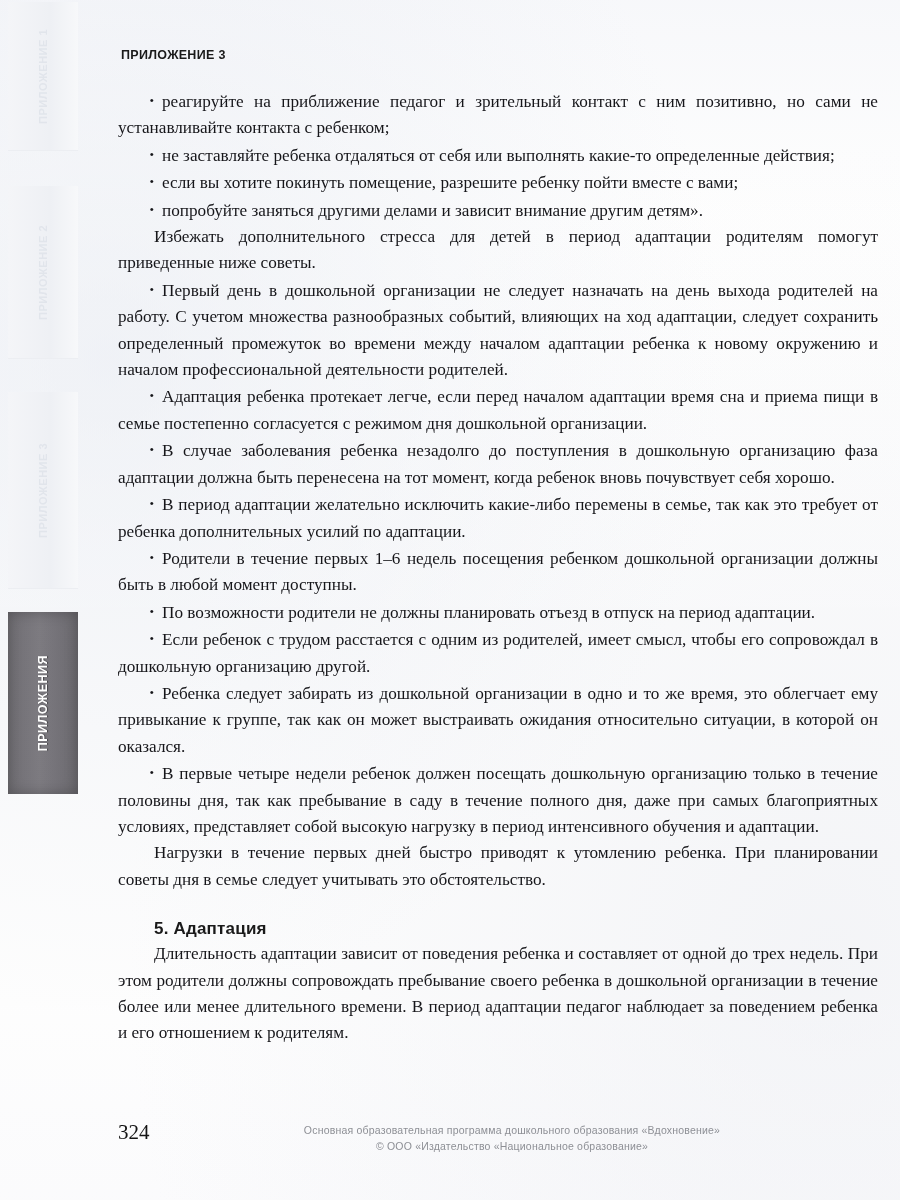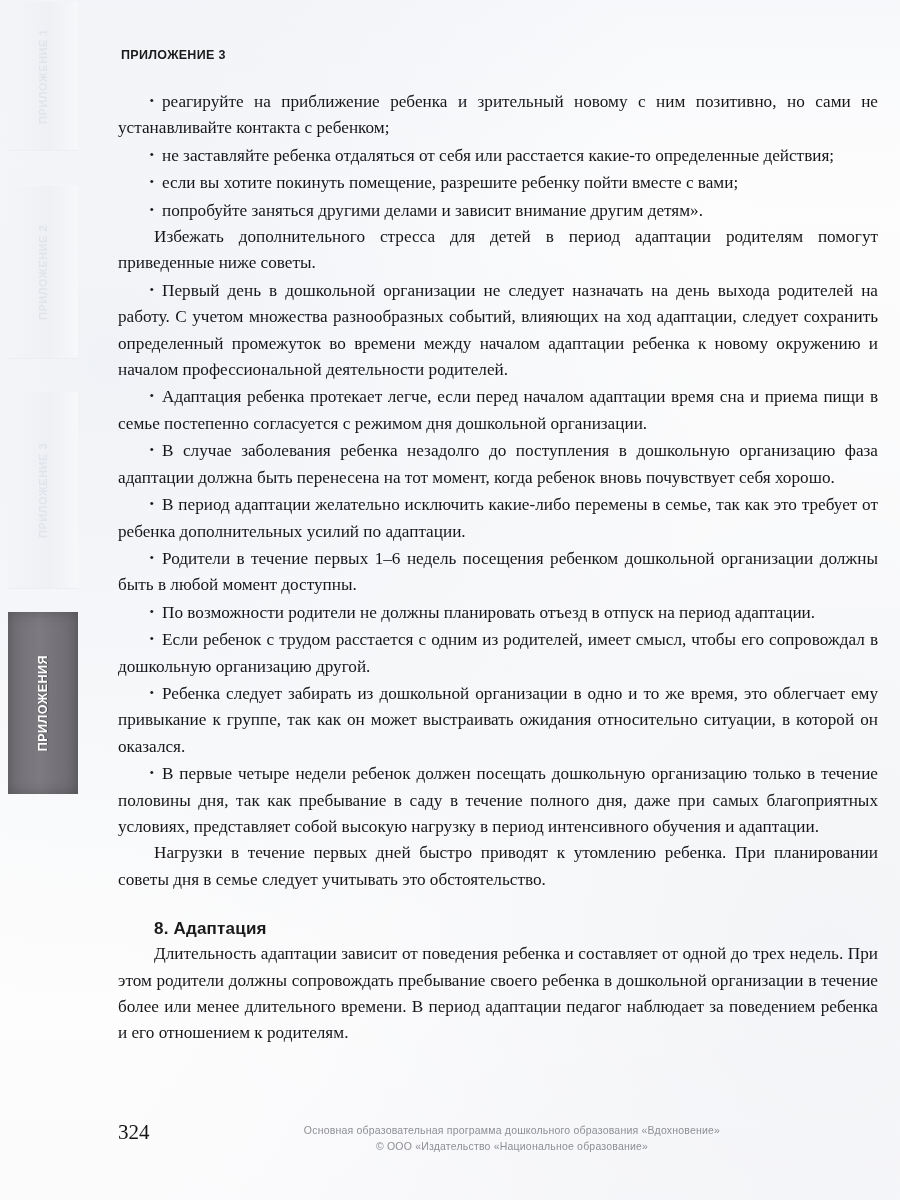--- a/index.html
+++ b/index.html
@@ -203,25 +203,25 @@
   </div>
 
   <div id="content">
 
     <div id="running-head">ПРИЛОЖЕНИЕ 3</div>
 
     <div id="body-col">
 
 
       <p class="para bullet">
-        <span class="bullet-mark">•</span><span>реагируйте на приближение ребенка и зрительный новому с ним позитивно, но сами не устанавливайте контакта с ребенком;</span>
-      </p>
-
-      <p class="para bullet">
-        <span class="bullet-mark">•</span><span>не заставляйте ребенка отдаляться от себя или расстается какие-то определенные действия;</span>
+        <span class="bullet-mark">•</span><span>реагируйте на приближение педагог и зрительный контакт с ним позитивно, но сами не устанавливайте контакта с ребенком;</span>
+      </p>
+
+      <p class="para bullet">
+        <span class="bullet-mark">•</span><span>не заставляйте ребенка отдаляться от себя или выполнять какие-то определенные действия;</span>
       </p>
 
       <p class="para bullet">
         <span class="bullet-mark">•</span><span>если вы хотите покинуть помещение, разрешите ребенку пойти вместе с вами;</span>
       </p>
 
       <p class="para bullet">
         <span class="bullet-mark">•</span><span>попробуйте заняться другими делами и зависит внимание другим детям».</span>
       </p>
 
@@ -258,21 +258,21 @@
       <p class="para bullet">
         <span class="bullet-mark">•</span><span>Ребенка следует забирать из дошкольной организации в одно и то же время, это облегчает ему привыкание к группе, так как он может выстраивать ожидания относительно ситуации, в которой он оказался.</span>
       </p>
 
       <p class="para bullet">
         <span class="bullet-mark">•</span><span>В первые четыре недели ребенок должен посещать дошкольную организацию только в течение половины дня, так как пребывание в саду в течение полного дня, даже при самых благоприятных условиях, представляет собой высокую нагрузку в период интенсивного обучения и адаптации.</span>
       </p>
 
       <p class="para">Нагрузки в течение первых дней быстро приводят к утомлению ребенка. При планировании советы дня в семье следует учитывать это обстоятельство.</p>
 
-      <h2 class="section-heading">8. Адаптация</h2>
+      <h2 class="section-heading">5. Адаптация</h2>
 
       <p class="para">Длительность адаптации зависит от поведения ребенка и составляет от одной до трех недель. При этом родители должны сопровождать пребывание своего ребенка в дошкольной организации в течение более или менее длительного времени. В период адаптации педагог наблюдает за поведением ребенка и его отношением к родителям.</p>
 
     </div>
   </div>
 
   <div id="footer">
     <div id="page-number">324</div>
     <div id="footer-credit">
       <span class="line1">Основная образовательная программа дошкольного образования «Вдохновение»</span>

